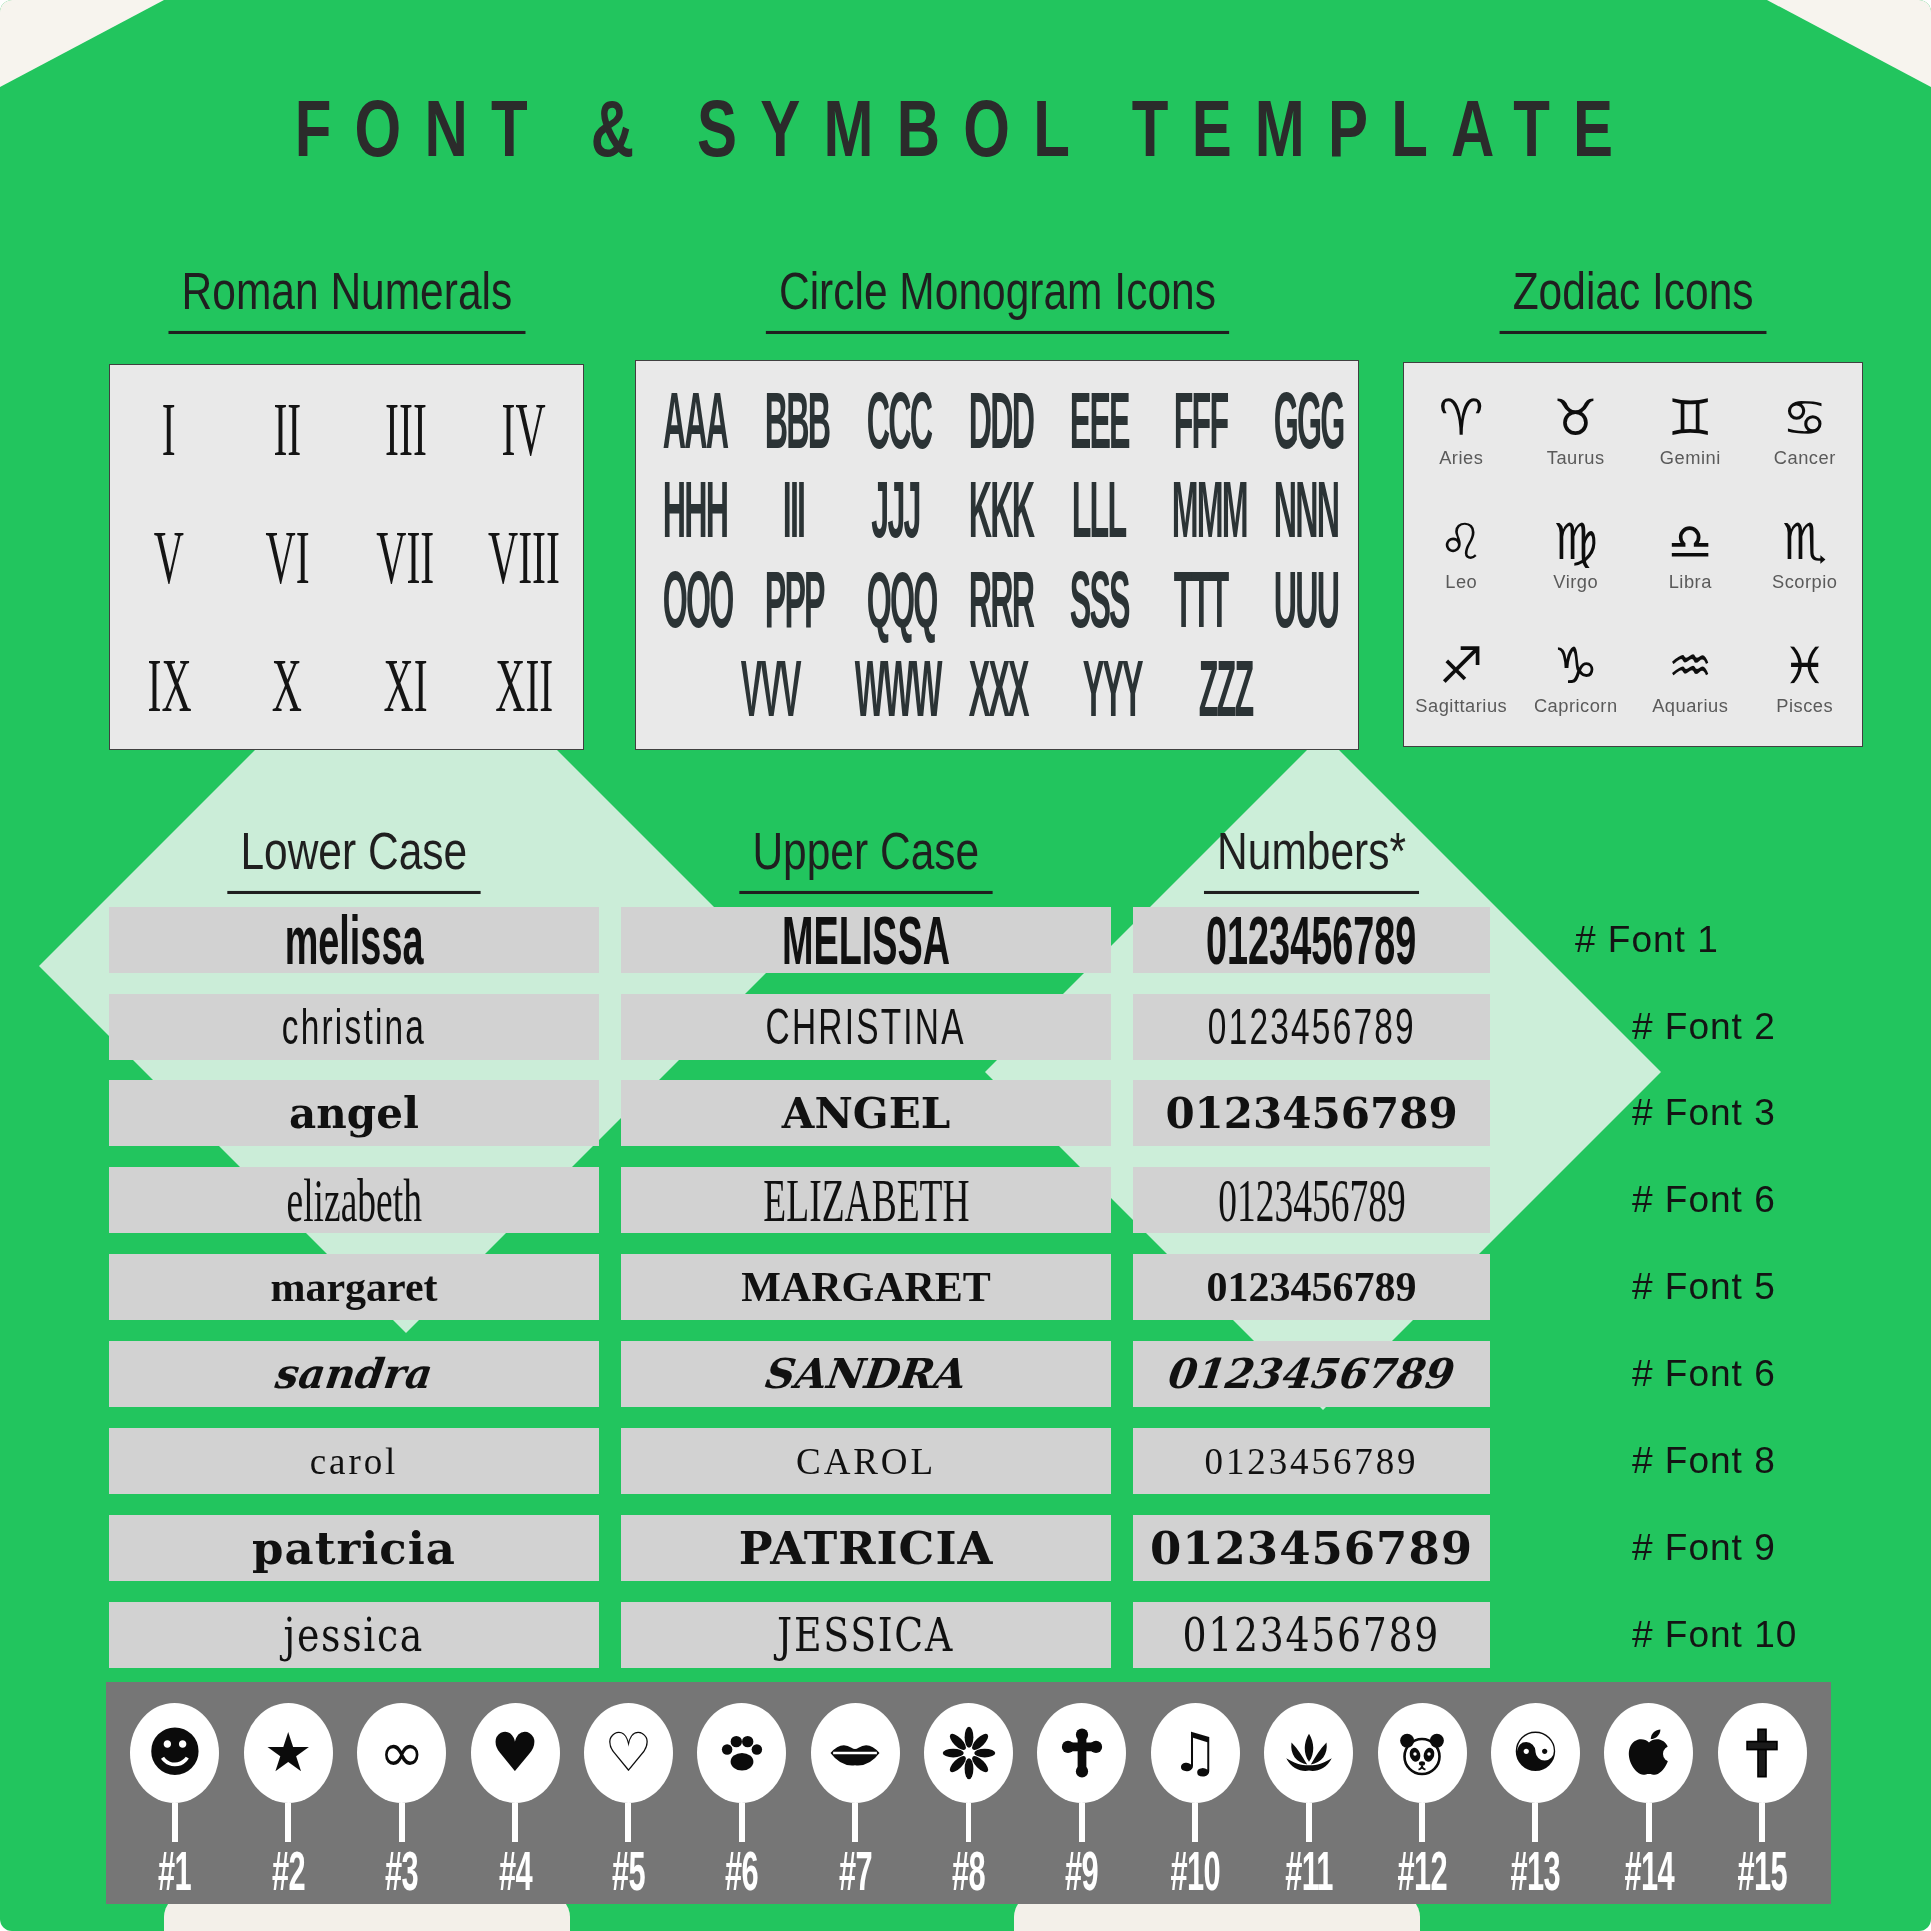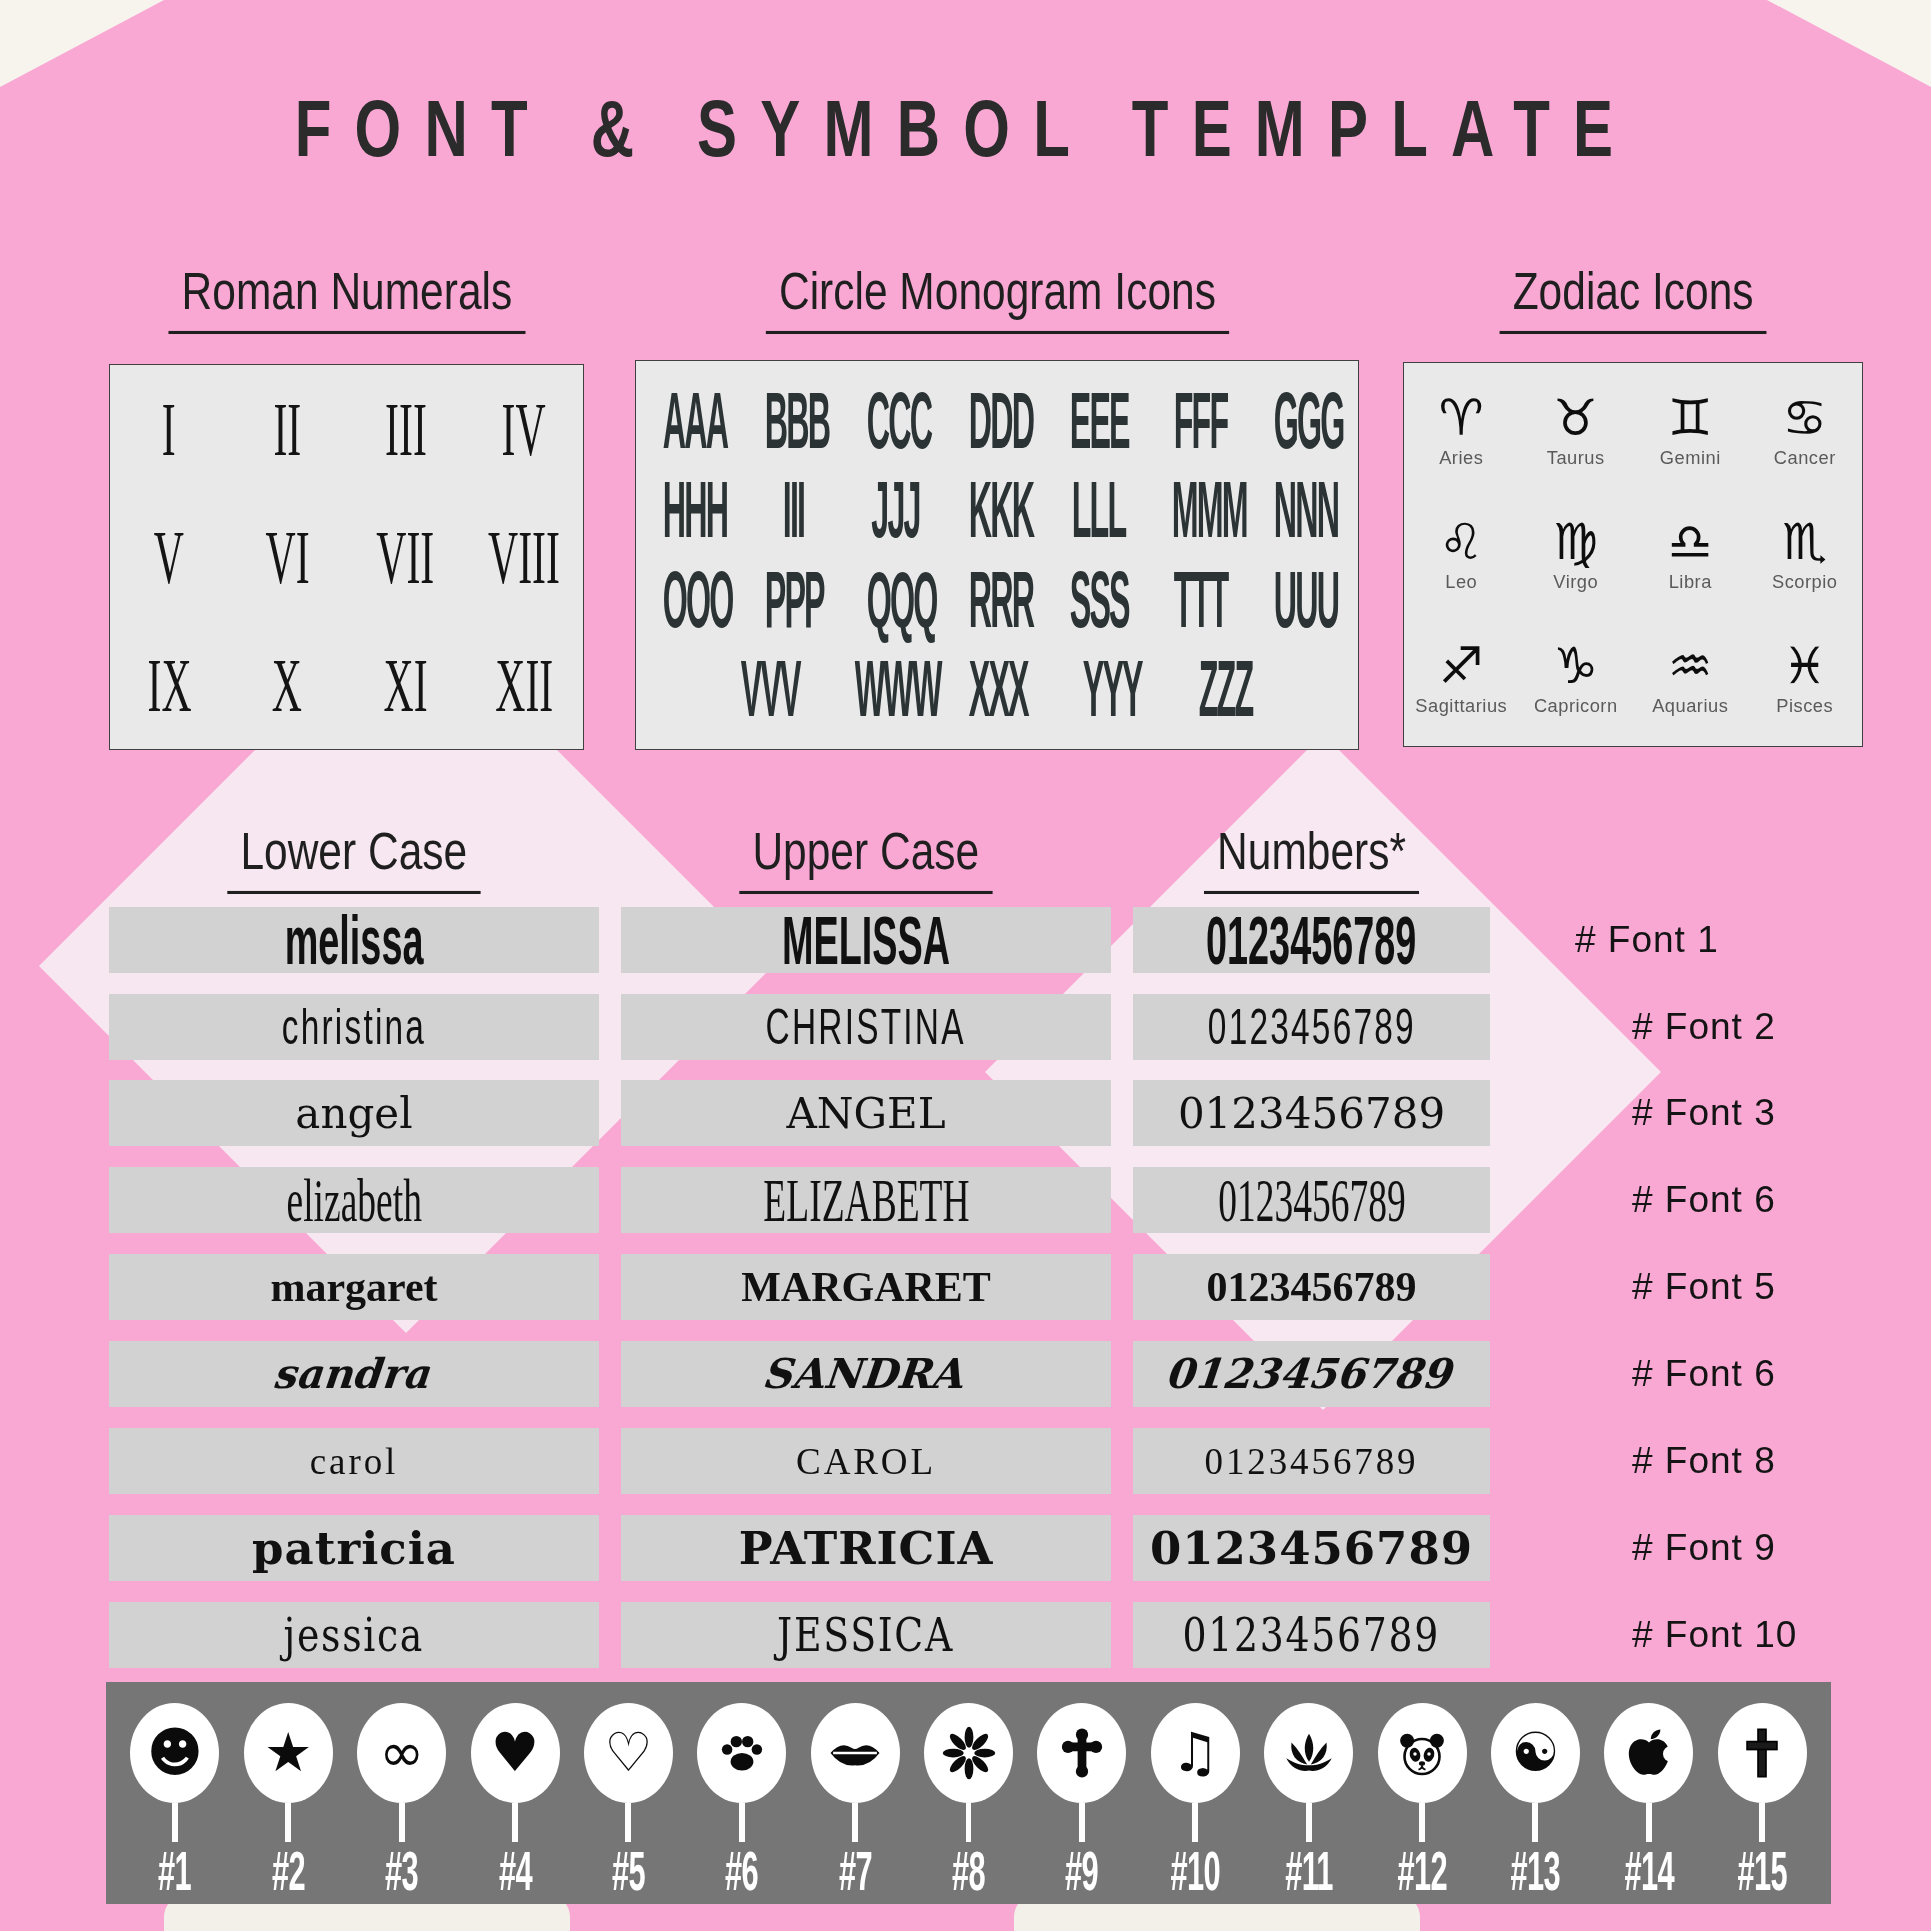--- a/index.html
+++ b/index.html
@@ -1,17 +1,17 @@
 <!DOCTYPE html>
 <html><head>
 <meta charset="utf-8">
 <style>
   html,body{margin:0;padding:0;background:#ffffff;}
-  .page{position:relative;width:1931px;height:1931px;background:#f9a8d4;overflow:hidden;
-        font-family:"Liberation Sans",sans-serif;color:#161616;}
+  .page{position:relative;width:1931px;height:1931px;background:#22c55e;overflow:hidden;
+        font-family:"Liberation Sans",sans-serif;color:#161616;border-radius:12px;}
   
   .wm{position:absolute;z-index:0;}
   .wm1{left:0;top:0;width:164px;height:87px;background:#f7f4ee;clip-path:polygon(0 0,100% 0,0 100%);}
   .wm2{right:0;top:0;width:164px;height:87px;background:#f7f4ee;clip-path:polygon(0 0,100% 0,100% 100%);}
   .wm3{left:39px;top:599px;width:734px;height:734px;background:#f6f6f6;
        clip-path:polygon(50% 0,100% 50%,50% 100%,0 50%);opacity:.8;}
   .wm4{left:985px;top:734px;width:676px;height:676px;background:#f7f7f7;
        clip-path:polygon(50% 0,100% 50%,50% 100%,0 50%);opacity:.8;}
   .wm5{left:164px;top:1894px;width:406px;height:37px;background:#f3f0e9;border-radius:23px 23px 0 0;}
   .wm6{left:1014px;top:1894px;width:406px;height:37px;background:#f3f0e9;border-radius:23px 23px 0 0;}
@@ -46,21 +46,21 @@
   .zo-sym{font-family:"DejaVu Sans",sans-serif;font-size:50px;line-height:1.05;color:#0d0d0d;}
   .zo-name{font-size:18.3px;color:#5a5a5a;letter-spacing:0.5px;margin-top:2.9px;}
   
   .bar{position:absolute;height:66px;background:#d2d2d2;display:flex;align-items:center;
        justify-content:center;overflow:hidden;}
   .bar span{display:inline-block;white-space:nowrap;color:#111;}
   .flabel{position:absolute;height:66px;display:flex;align-items:center;font-size:37px;
           color:#141414;letter-spacing:1px;}
   .f1{font-family:"Liberation Sans",sans-serif;font-weight:700;font-size:54px;transform:scale(0.70,1.26);}
   .f2{font-family:"Liberation Sans",sans-serif;font-weight:400;font-size:44px;letter-spacing:2.9px;transform:scale(0.76,1.12);}
-  .f3{font-family:"DejaVu Serif",serif;font-weight:400;font-size:42px;}
+  .f3{font-family:"DejaVu Serif",serif;font-weight:700;font-size:42px;}
   .f4{font-family:"Liberation Serif",serif;font-weight:400;font-size:50px;transform:scale(0.75,1.22);}
   .f5{font-family:"Liberation Serif",serif;font-weight:700;font-size:42px;}
   .f6{font-family:"DejaVu Serif",serif;font-style:italic;font-weight:700;font-size:41px;transform:skewX(-8deg);}
   .f8{font-family:"Liberation Serif",serif;font-weight:400;font-size:37px;letter-spacing:2.9px;}
   .f9{font-family:"DejaVu Serif",serif;font-weight:700;font-size:45px;letter-spacing:1px;}
   .f10{font-family:"DejaVu Serif",serif;font-weight:400;font-size:43px;letter-spacing:1.9px;transform:scale(0.88,1.08);}
   
   .band{position:absolute;left:106px;top:1682px;width:1725px;height:222px;background:#767676;
         display:flex;justify-content:space-evenly;align-items:flex-start;}
   .band-item{display:flex;flex-direction:column;align-items:center;padding-top:21px;}

